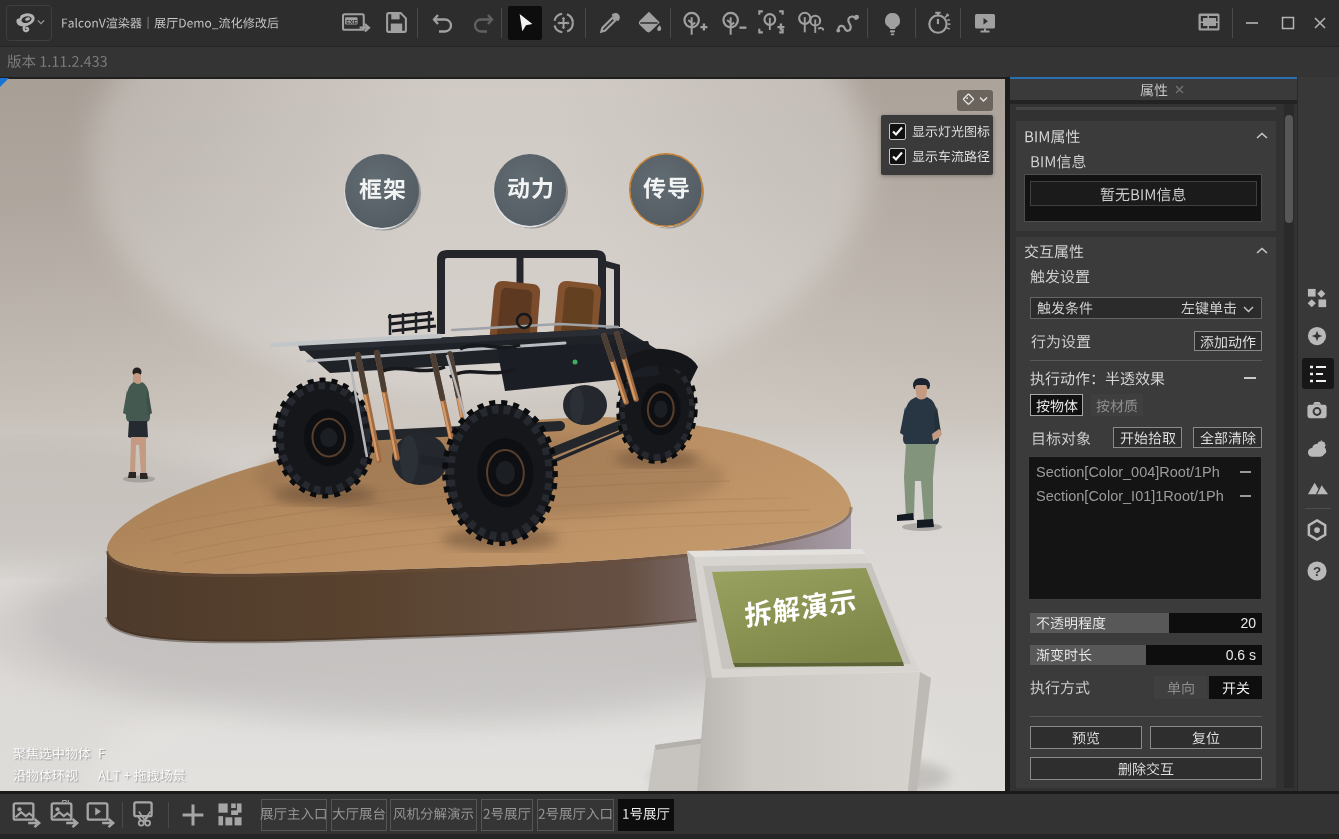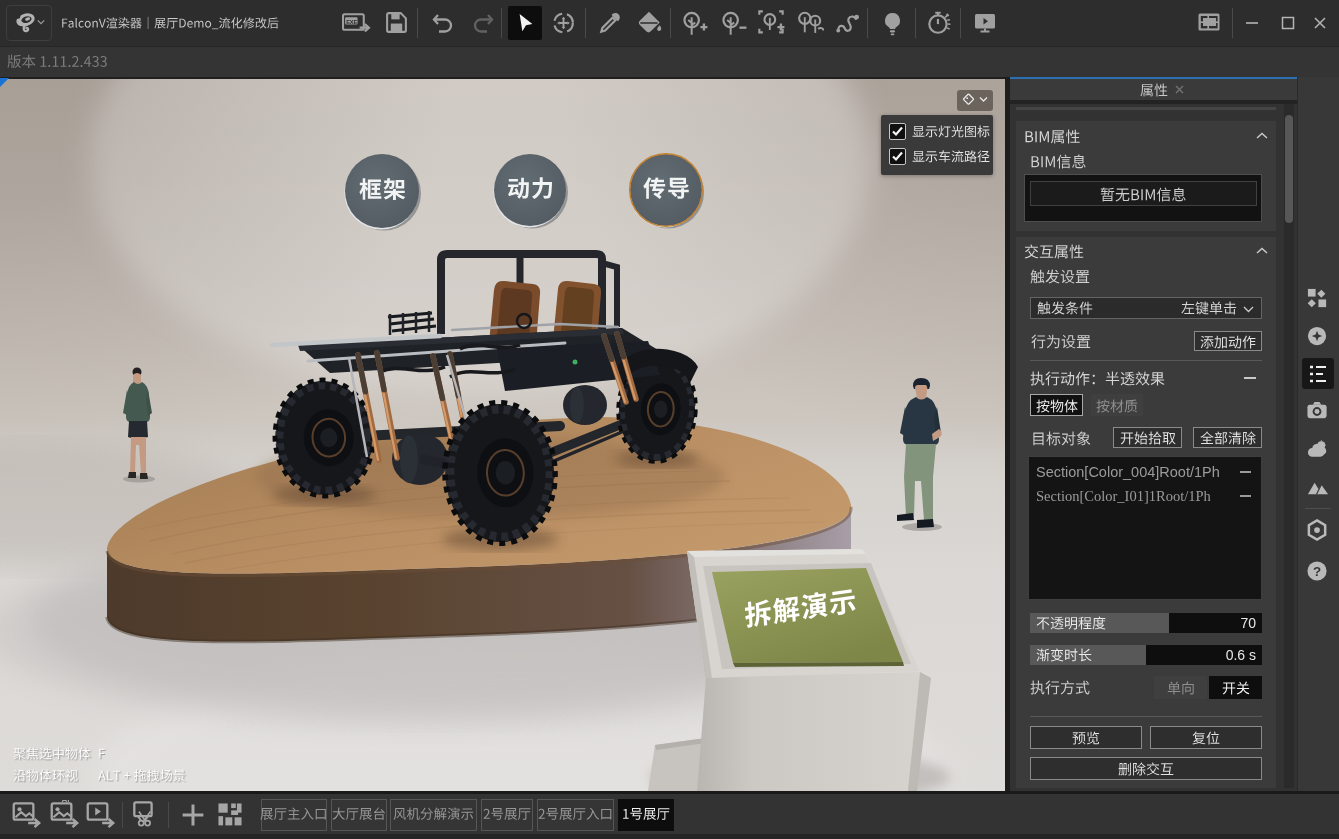--- a/index.html
+++ b/index.html
@@ -874,36 +874,36 @@
           <use href="#q109" x="0"></use>
           <use href="#q110" x="1000"></use>
           <use href="#q111" x="2000"></use>
           <use href="#q112" x="3000"></use>
         </g>
       </svg>
     </div>
 <div class="abs" style="left:1028px;top:456px;width:234px;height:144px;background:#141414;border:1px solid #3e3e3e"></div>
 <div class="abs" style="left:1036px;top:464px;width:212px;height:17px;overflow:hidden;font-size:14.5px;color:#9b9b9b;white-space:nowrap;font-family:'Liberation Sans',sans-serif">Section[Color_004]Root/1Ph</div>
 <div class="abs" style="left:1240px;top:471px;width:11px;height:2px;background:#9b9b9b"></div>
-<div class="abs" style="left:1036px;top:488px;width:212px;height:17px;overflow:hidden;font-size:14.5px;color:#9b9b9b;white-space:nowrap;font-family:Liberation Serif, serif">Section[Color_I01]1Root/1Ph</div>
+<div class="abs" style="left:1036px;top:488px;width:212px;height:17px;overflow:hidden;font-size:14.5px;color:#9b9b9b;white-space:nowrap;font-family:Liberation Sans, sans-serif">Section[Color_I01]1Root/1Ph</div>
 <div class="abs" style="left:1240px;top:495px;width:11px;height:2px;background:#9b9b9b"></div>
 <div class="abs" style="left:1030px;top:613px;width:232px;height:20px;background:#0e0e0e"></div>
 <div class="abs" style="left:1030px;top:613px;width:139px;height:20px;background:#585858"></div>
 <div style="position:absolute;left:1036.0px;top:615.0px;width:70px;height:19px">
       <svg width="70" height="19" style="position:absolute;left:0;top:0;overflow:visible">
         <g fill="#e8e8e8" transform="translate(0,13.3) scale(0.014000,-0.014000)">
           <use href="#q113" x="0"></use>
           <use href="#q96" x="1000"></use>
           <use href="#q114" x="2000"></use>
           <use href="#q115" x="3000"></use>
           <use href="#q116" x="4000"></use>
         </g>
       </svg>
     </div>
-<div class="abs" style="left:1228px;top:615px;width:28px;height:17px;font-size:14px;color:#e8e8e8;text-align:right;font-family:'Liberation Sans',sans-serif">70</div>
+<div class="abs" style="left:1228px;top:615px;width:28px;height:17px;font-size:14px;color:#e8e8e8;text-align:right;font-family:'Liberation Sans',sans-serif">20</div>
 <div class="abs" style="left:1030px;top:645px;width:232px;height:20px;background:#0e0e0e"></div>
 <div class="abs" style="left:1030px;top:645px;width:116px;height:20px;background:#585858"></div>
 <div style="position:absolute;left:1036.0px;top:647.0px;width:56px;height:19px">
       <svg width="56" height="19" style="position:absolute;left:0;top:0;overflow:visible">
         <g fill="#e8e8e8" transform="translate(0,13.3) scale(0.014000,-0.014000)">
           <use href="#q117" x="0"></use>
           <use href="#q118" x="1000"></use>
           <use href="#q119" x="2000"></use>
           <use href="#q120" x="3000"></use>
         </g>

